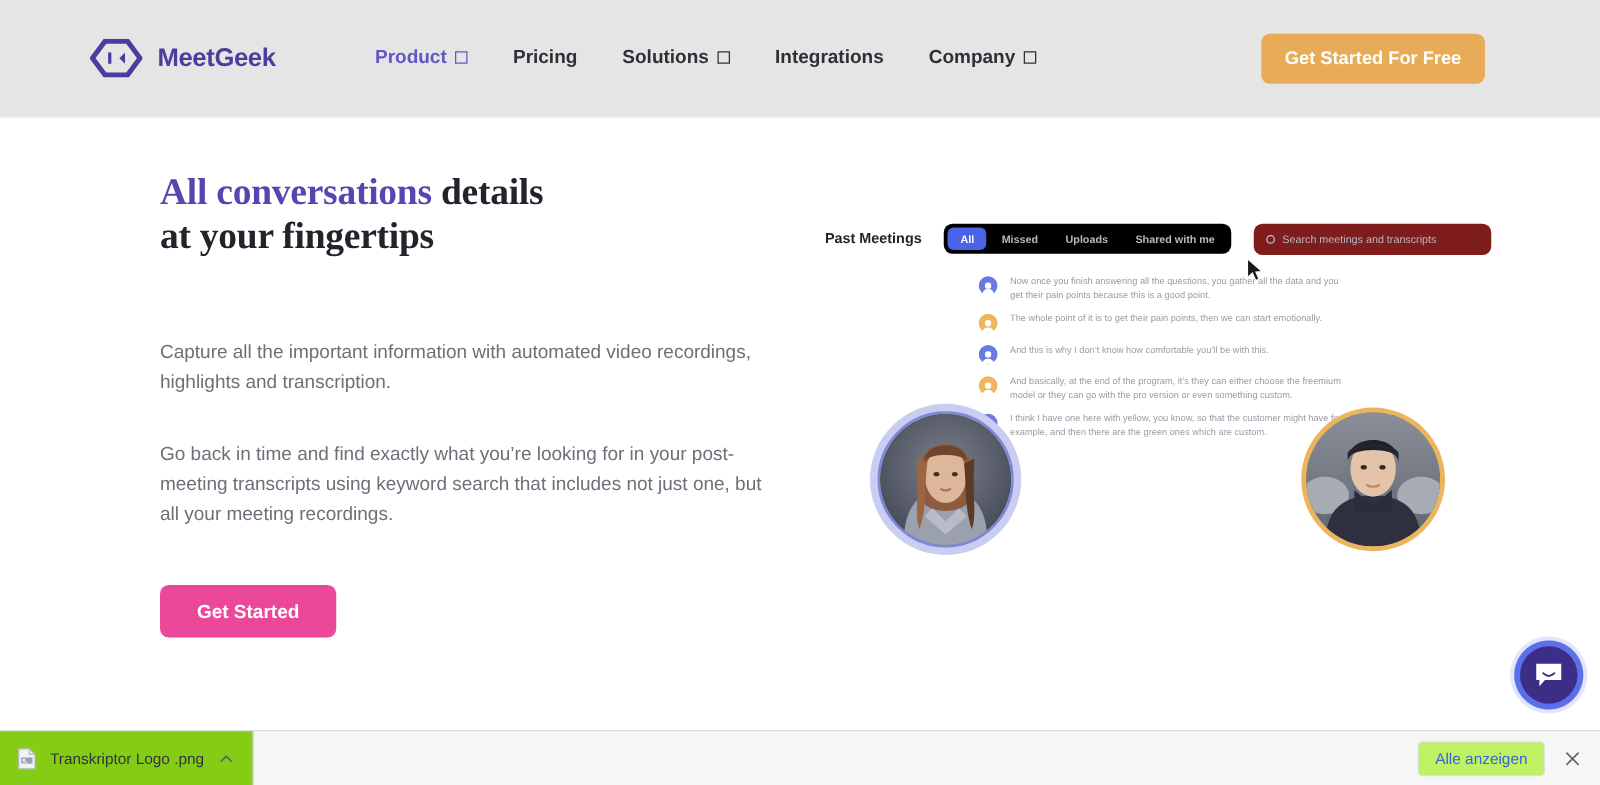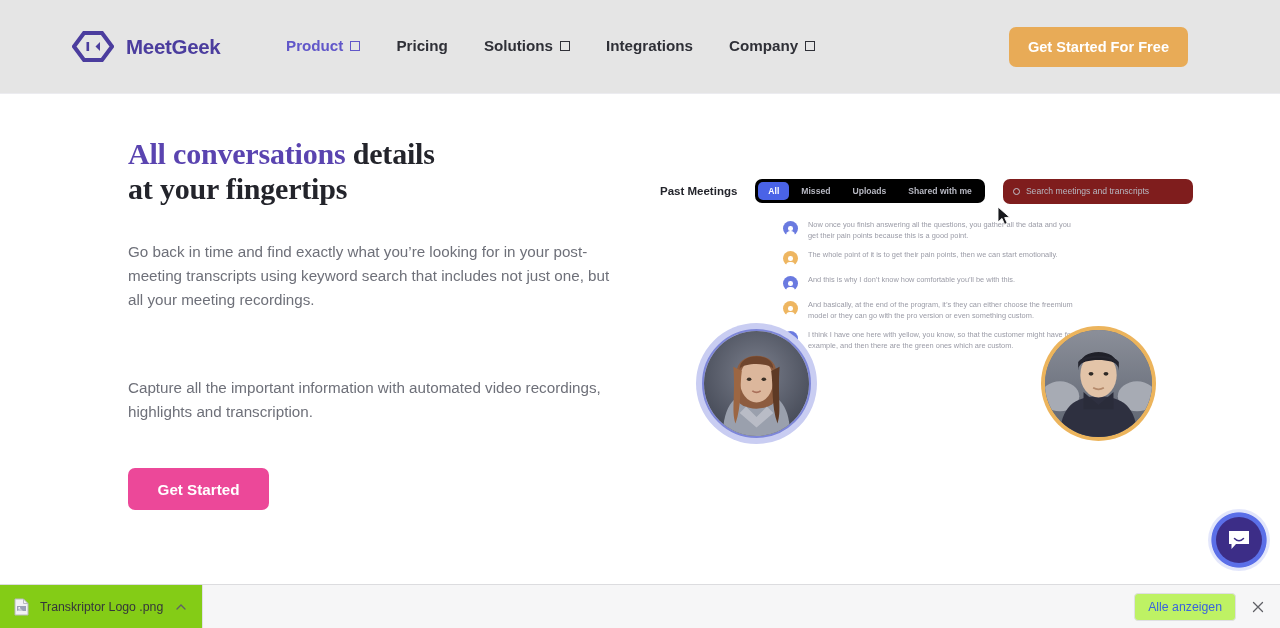--- a/index.html
+++ b/index.html
@@ -29,21 +29,21 @@
     letter-spacing: -0.3px;
   }
 
   .nav {
     position: absolute; left: 286px; top: 37px;
     display: flex; align-items: center; gap: 0;
   }
   .nav-item {
     font-size: 15.2px; font-weight: bold; color: #2f3037;
     display: flex; align-items: center; gap: 7px;
-    cursor: pointer; white-space: nowrap;
+    cursor: pointer; white-space: nowrap; margin-left: 14px;
   }
   .nav-item + .nav-item { margin-left: 36px; }
   .nav-item.active { color: #6157c9; }
   .nav-caret {
     display: inline-block; width: 10px; height: 10px;
     border: 1.4px solid currentColor;
     position: relative; top: 0px;
   }
 
   .signin {
@@ -229,22 +229,22 @@
     <div class="signin">Sign In</div>
     <button class="cta-header">Get Started For Free</button>
   </div>
 
   <div class="hero-left">
     <h1 class="hero-title">
       <span class="accent">All conversations</span><span> details</span><br>
       <span>at your fingertips</span>
     </h1>
 
+    <p class="hero-p first">Capture all the important information with automated video recordings, highlights and transcription.</p>
     <p class="hero-p second">Go back in time and find exactly what you’re looking for in your post-meeting transcripts using keyword search that includes not just one, but all your meeting recordings.</p>
-    <p class="hero-p first">Capture all the important information with automated video recordings, highlights and transcription.</p>
 
     <button class="cta-hero">Get Started</button>
   </div>
 
   <div class="mock">
     <div class="mock-toolbar">
       <div class="mock-title">Past Meetings</div>
 
       <div class="tab-group">
         <div class="tab active">All</div>

